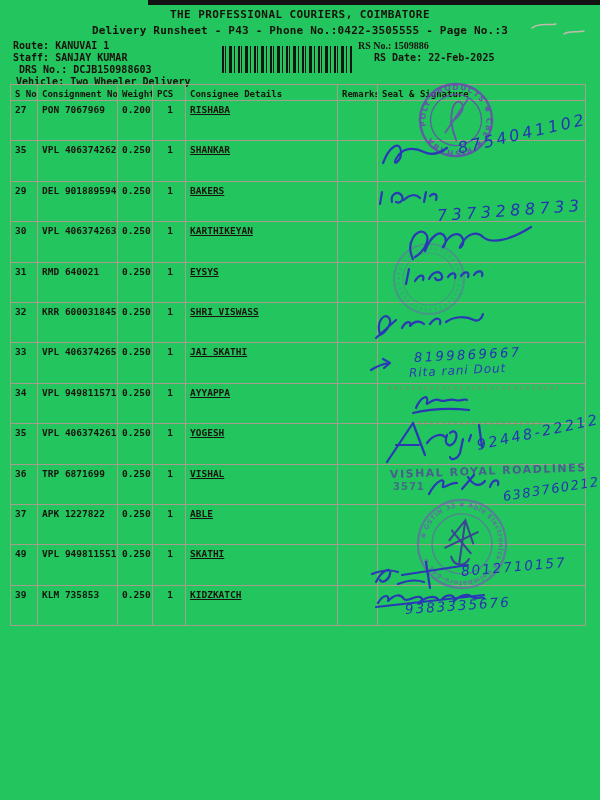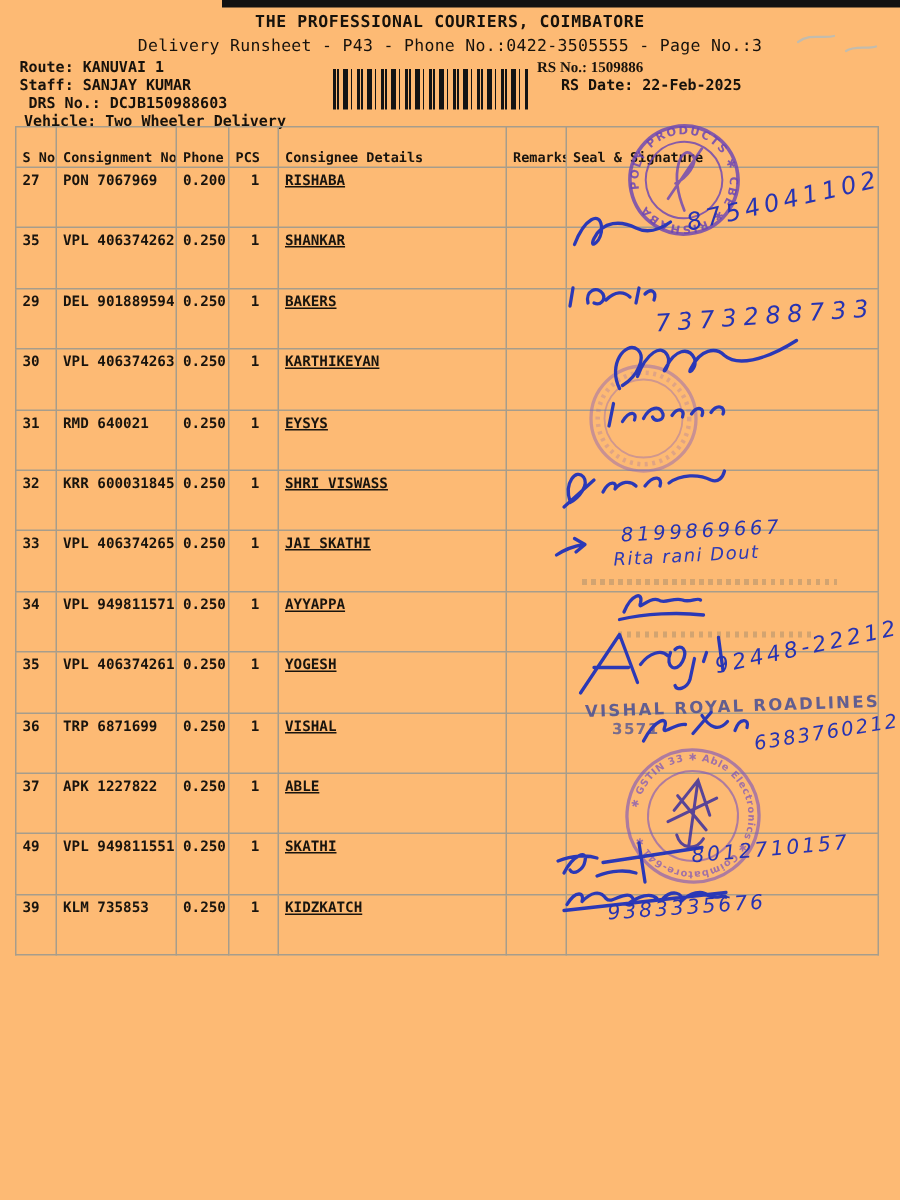--- a/index.html
+++ b/index.html
@@ -1,46 +1,46 @@
 <!DOCTYPE html>
 <html><head>
 <meta charset="utf-8">
 <style>
   html,body{margin:0;padding:0;background:#ffffff;}
   .page{
     position:relative;width:600px;height:800px;overflow:hidden;
-    background:#fdba74;
+    background:#22c55e;
     font-family:"DejaVu Sans Mono",monospace;color:#17120c;
   }
   .topbar{position:absolute;left:148px;top:0;width:452px;height:5px;background:#121212;}
   .doc-title{position:absolute;left:0;top:8px;width:600px;text-align:center;
     font-size:11px;font-weight:bold;letter-spacing:.4px;}
   .doc-subtitle{position:absolute;left:0;top:24px;width:600px;text-align:center;
-    font-size:11px;font-weight:normal;letter-spacing:.2px;}
+    font-size:11px;font-weight:bold;letter-spacing:.2px;}
   .info-line{position:absolute;font-size:10px;font-weight:bold;white-space:nowrap;}
   .barcode{
     position:absolute;left:222px;top:46px;width:130px;height:27px;
     background:
       repeating-linear-gradient(90deg,
         #141414 0 2px, transparent 2px 3px,
         #141414 3px 4px, transparent 4px 7px,
         #141414 7px 10px, transparent 10px 12px,
         #141414 12px 13px, transparent 13px 16px);
   }
   table.runsheet{
     position:absolute;left:10px;top:84px;width:575px;
     border-collapse:collapse;table-layout:fixed;
     font-size:9.5px;font-weight:bold;color:#19140e;
   }
   table.runsheet td{
     border:1px solid #a79d8c;vertical-align:top;
     padding:3px 2px 0 4px;box-sizing:border-box;overflow:hidden;
     white-space:nowrap;
   }
-  tr.hdr td{height:16px;font-size:9px;padding-top:16px;}
+  tr.hdr td{height:16px;font-size:9px;padding-top:4px;}
   tr.body-row td{height:40.4px;}
   td.c-pcs{text-align:center;padding-left:0;}
   td.c-consignee{padding-left:7px;text-decoration:underline;}
   td.c-seal-h{text-align:left;}
   
   .hw{position:absolute;font-family:"DejaVu Sans",sans-serif;font-style:italic;
       color:#2733b2;white-space:nowrap;transform-origin:left center;z-index:5;}
   .stamp-text{font-style:normal;font-weight:bold;color:#4d5294;opacity:.88;}
   .sig{position:absolute;z-index:5;}
   .sig path{fill:none;stroke:#2b38b6;stroke-width:2.2;stroke-linecap:round;stroke-linejoin:round;}
@@ -98,21 +98,21 @@
         <col style="width:35px">
       <col style="width:33px">
         <col style="width:152px">
         <col style="width:40px">
       <col style="width:208px">
     </colgroup>
     <tbody>
       <tr class="hdr">
         <td>S No</td>
         <td>Consignment No</td>
-        <td>Phone</td>
+        <td>Weight</td>
         <td>PCS</td>
         <td>Consignee Details</td>
         <td>Remarks</td>
         <td class="c-seal-h">Seal &amp; Signature</td>
       </tr>
     <tr class="body-row">
       <td>27</td>
       <td>PON 7067969</td>
       <td>0.200</td>
       <td class="c-pcs">1</td>
@@ -286,21 +286,21 @@
     <path d="M8,18 C13,6 21,4 19,12 C17,18 25,7 31,10 C35,13 41,8 47,10 C52,12 57,8 59,10 M5,23 C22,19 44,18 61,20"></path>
   </svg>
   <div class="residue" style="left:412px;top:421px;width:130px;"></div>
 
   <svg class="sig" style="left:383px;top:417px;" width="120" height="50" viewBox="0 0 120 50">
     <path d="M4,45 L30,6 L42,38 M13,28 L36,28 M44,26 C50,18 58,16 62,20 M64,18 C60,28 68,32 72,24 C76,16 71,12 67,16 M80,22 L77,36 C75,42 68,44 67,40 M86,24 L88,18 M96,8 L99,30"></path>
   </svg>
   <div class="hw" style="left:477px;top:437px;font-size:14.5px;letter-spacing:2.5px;transform:rotate(-12deg);">92448-22212</div>
 
   <div class="hw stamp-text" style="left:390px;top:468px;font-size:11px;letter-spacing:1.5px;transform:rotate(-2deg);">VISHAL ROYAL ROADLINES</div>
-  <div class="hw stamp-text" style="left:408px;top:481px;font-size:10px;letter-spacing:1px;opacity:.75;">3571</div>
+  <div class="hw stamp-text" style="left:393px;top:481px;font-size:10px;letter-spacing:1px;opacity:.75;">3571</div>
   <svg class="sig" style="left:424px;top:470px;" width="80" height="30" viewBox="0 0 80 30">
     <path d="M5,24 C13,9 22,7 19,15 C17,21 26,12 33,13 M38,19 L50,5 M44,7 C49,15 55,18 61,11 M66,17 C69,8 76,9 74,15"></path>
   </svg>
   <div class="hw" style="left:503px;top:489px;font-size:13px;letter-spacing:1.5px;transform:rotate(-9deg);">6383760212</div>
 
   <svg class="stamp" style="left:413px;top:495px;transform:rotate(8deg);" width="98" height="98" viewBox="-49 -49 98 98">
     <g stroke="#7a52bd" fill="none" opacity=".6">
       <circle r="44" stroke-width="2.2"></circle>
       <circle r="30" stroke-width="1.3"></circle>
     </g>

